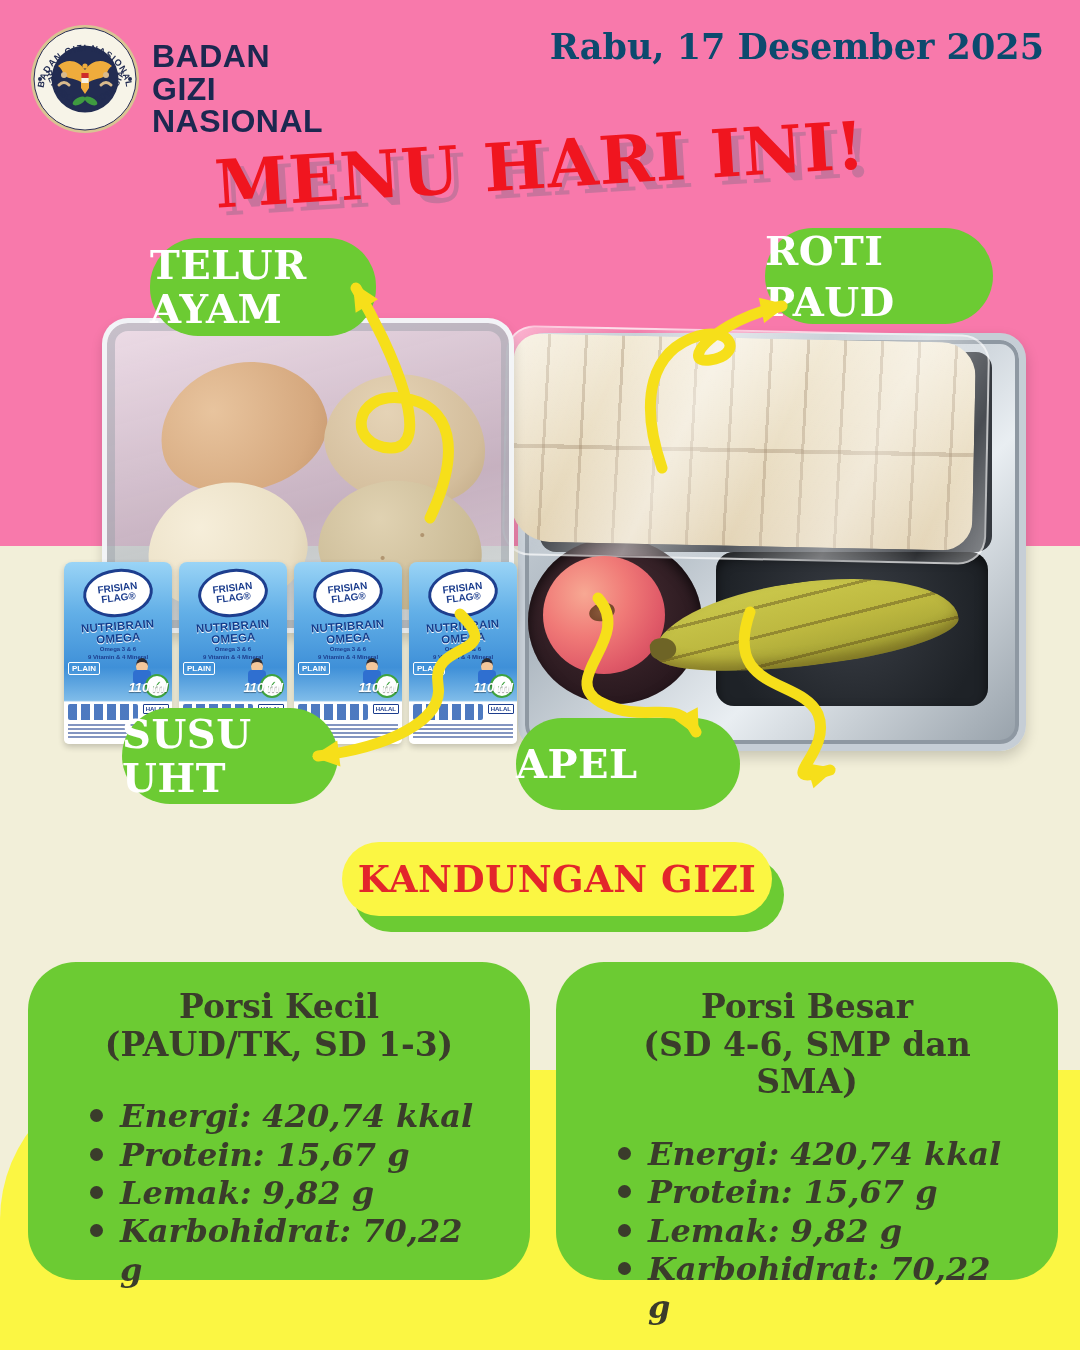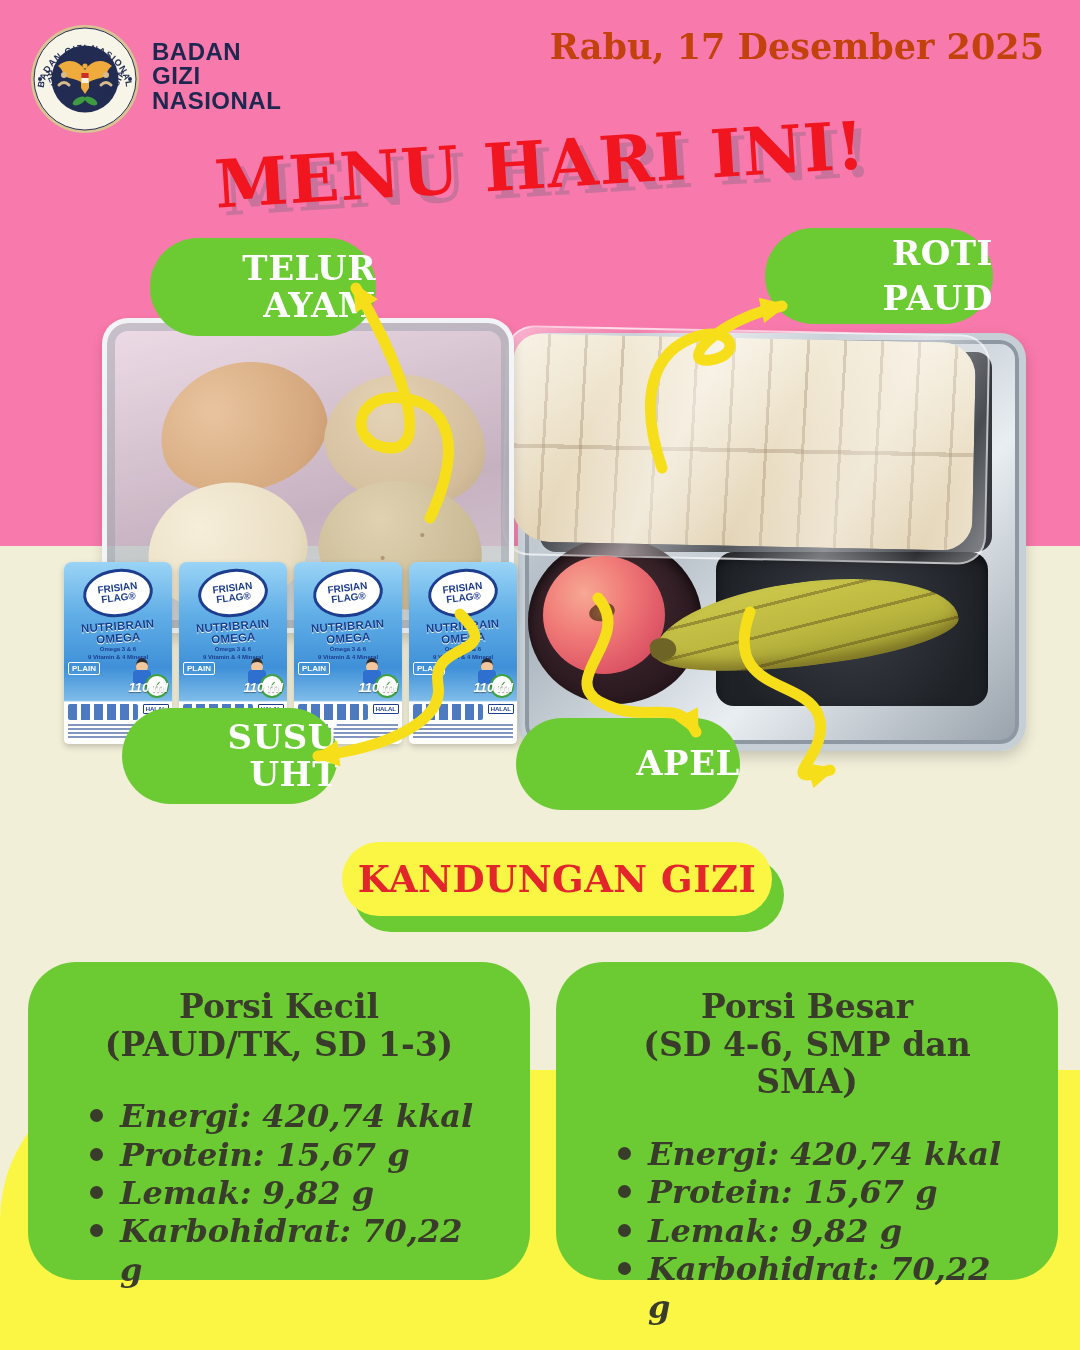--- a/index.html
+++ b/index.html
@@ -6,22 +6,22 @@
   .poster{position:relative;width:1080px;height:1350px;margin:0 auto;overflow:hidden;
     background:#F2EFD9;font-family:"DejaVu Serif",serif;}
   
   .pink-band{position:absolute;left:0;top:0;width:1080px;height:546px;background:#F879AB;}
   .yellow-band{position:absolute;left:0;top:1070px;width:1080px;height:280px;
     background:#FBF643;border-top-left-radius:150px;}
   
   .logo{position:absolute;left:30px;top:24px;width:110px;height:110px;}
   .org-name{position:absolute;left:152px;top:40px;color:#1C2850;
     font-family:"Liberation Sans","DejaVu Sans",sans-serif;font-weight:bold;
-    font-size:24px;line-height:1.02;letter-spacing:.5px;}
-  .date{position:absolute;right:36px;top:26px;color:#c2410c;font-weight:bold;font-size:35px;}
+    font-size:32px;line-height:1.02;letter-spacing:.5px;}
+  .date{position:absolute;right:36px;top:26px;color:#0c4a6e;font-weight:bold;font-size:35px;}
   .title{position:absolute;left:0;top:126px;width:100%;text-align:center;
     color:#F0151F;font-weight:bold;font-size:66px;letter-spacing:1px;
     transform:rotate(-3.5deg);text-shadow:7px 8px 0 #C9739C;}
   
   .tray{position:absolute;left:518px;top:333px;width:494px;height:404px;border-radius:26px;
     background:linear-gradient(135deg,#DCE2E8 0%,#AEB8C1 35%,#E9EEF2 65%,#97A1AA 100%);
     border:7px solid #C6CED6;box-shadow:inset 0 0 0 4px #8E98A2, 0 6px 14px rgba(0,0,0,.18);z-index:1;}
   .tray-top-well{position:absolute;left:540px;top:352px;width:452px;height:200px;border-radius:16px;
     background:radial-gradient(circle at 50% 40%,#5A5F66,#35393F 80%);z-index:1;}
   .well-round{position:absolute;left:528px;top:538px;width:174px;height:166px;border-radius:50%;
@@ -95,22 +95,22 @@
   .c-ml{position:absolute;right:4px;top:118px;color:#fff;font-style:italic;font-weight:bold;font-size:13px;
     text-shadow:0 1px 1px rgba(0,0,0,.4);}
   .c-teeth{position:absolute;left:4px;top:142px;width:70px;height:16px;border-radius:2px;
     background:repeating-linear-gradient(90deg,#2E62B5 0 9px,rgba(0,0,0,0) 9px 13px);opacity:.85;}
   .c-halal{position:absolute;right:3px;top:142px;color:#1D3E8E;border:1px solid #1D3E8E;
     font-size:6px;font-weight:bold;padding:1px 2px;border-radius:1px;background:#fff;}
   .c-fine{position:absolute;left:4px;top:162px;width:100px;height:16px;
     background:repeating-linear-gradient(180deg,rgba(29,62,142,.55) 0 2px,rgba(0,0,0,0) 2px 4px);}
   
   .pill{position:absolute;background:#6CCB33;border-radius:48px;color:#fff;z-index:5;
-    display:flex;flex-direction:column;justify-content:center;text-align:right;
-    font-weight:bold;font-size:34px;line-height:1.1;letter-spacing:.5px;}
+    display:flex;flex-direction:column;justify-content:center;text-align:left;
+    font-weight:bold;font-size:40px;line-height:1.1;letter-spacing:.5px;}
   .pill-telur{left:150px;top:238px;width:226px;height:98px;}
   .pill-roti{left:765px;top:228px;width:228px;height:96px;gap:7px;}
   .pill-susu{left:122px;top:708px;width:216px;height:96px;}
   .pill-apel{left:516px;top:718px;width:224px;height:92px;}
   .pill-pisang{left:805px;top:706px;width:232px;height:98px;}
   
   .arrows{position:absolute;left:0;top:0;width:1080px;height:1350px;z-index:6;pointer-events:none;}
   
   .gizi-pill{position:absolute;left:342px;top:842px;width:430px;height:74px;z-index:4;
     background:#FBF643;border-radius:40px;box-shadow:12px 16px 0 #6CCB33;

